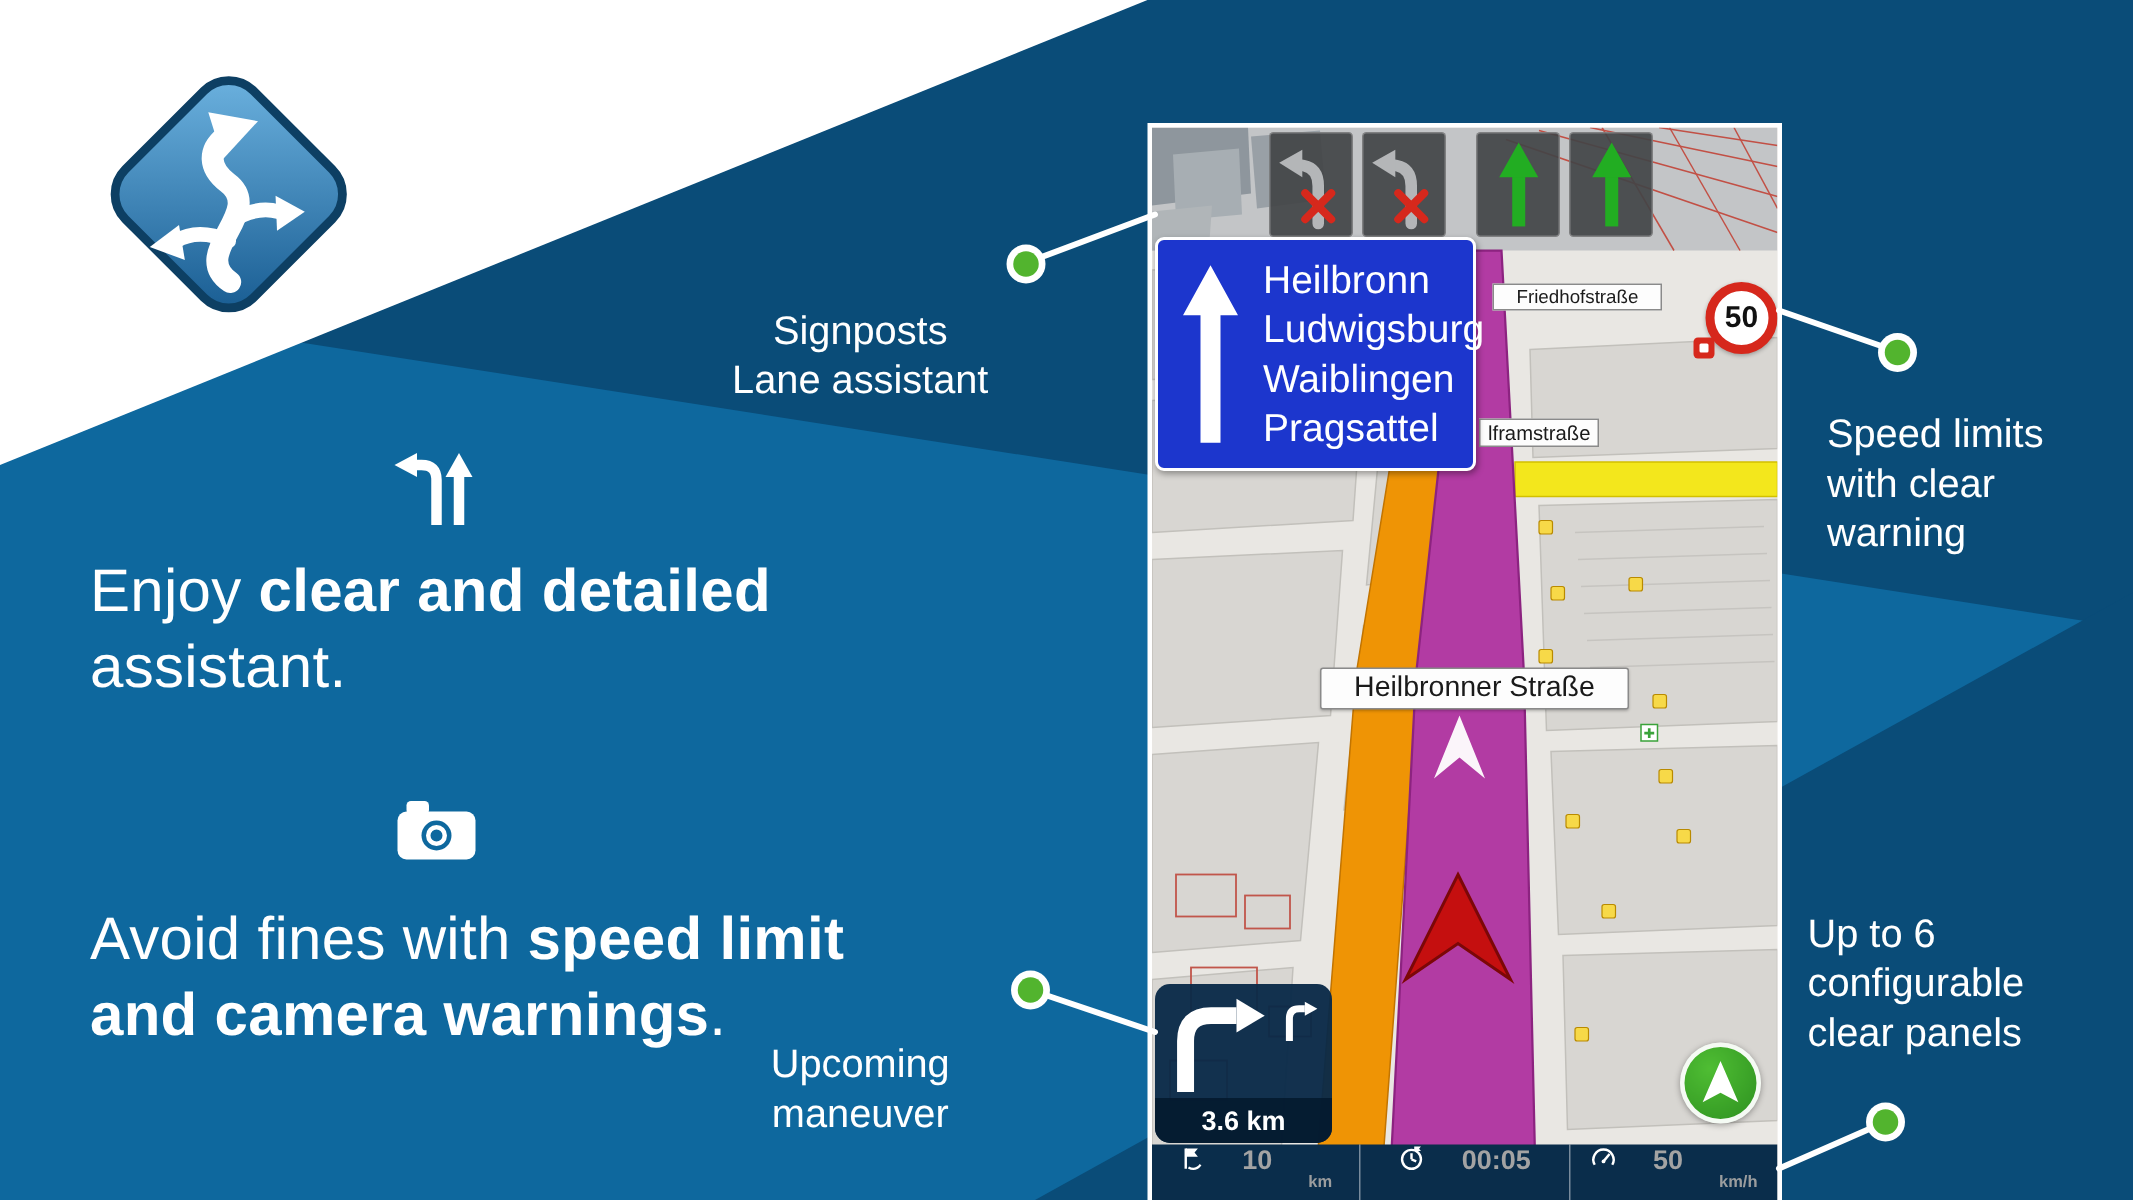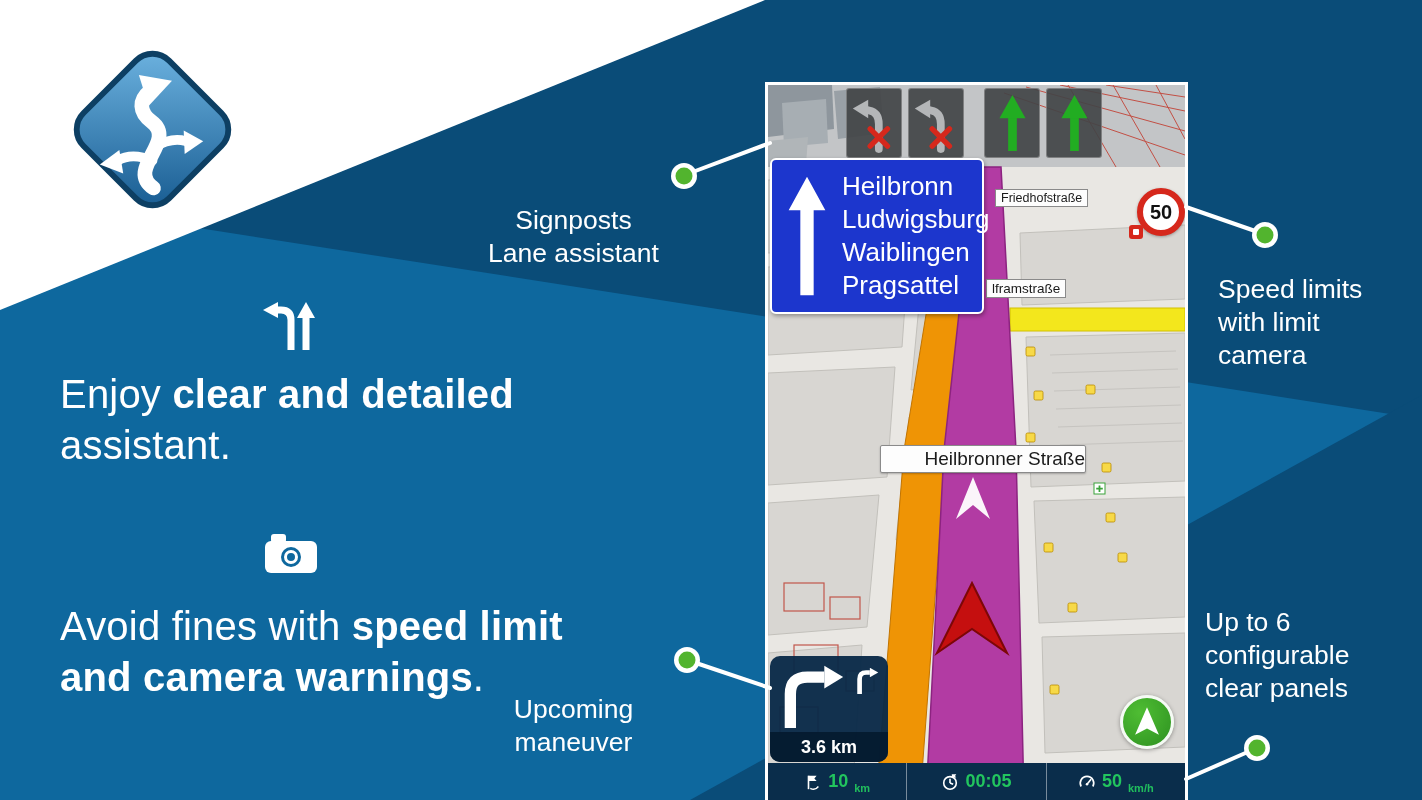--- a/index.html
+++ b/index.html
@@ -41,31 +41,31 @@
 
   #signpost{position:absolute;left:2px;top:73px;width:214px;height:156px;background:var(--signpost-blue,#1c36cd);border:2px solid #fff;border-radius:6px;display:flex;align-items:center;gap:10px;padding:6px 6px 6px 10px;z-index:4;box-shadow:1px 2px 4px rgba(0,0,0,.35)}
   .sp-arrow{width:50px;height:134px;flex:0 0 auto}
   .sp-list{color:#fff;font-size:26px;line-height:33px;white-space:nowrap}
 
   #speed-sign{position:absolute;left:369px;top:103px;width:48px;height:48px;border-radius:50%;background:#fff;border:6px solid var(--speed-red,#d6281c);color:#111;font-weight:700;font-size:20px;display:flex;align-items:center;justify-content:center;z-index:4;box-shadow:0 1px 3px rgba(0,0,0,.3)}
   #speed-cam{position:absolute;left:361px;top:140px;width:14px;height:14px;background:var(--speed-red,#d6281c);border-radius:3px;z-index:5;display:flex;align-items:center;justify-content:center}
   #speed-cam span{width:6px;height:6px;background:#fff;border-radius:1px;display:block}
 
   .street-label{position:absolute;background:#fdfdfd;border:1px solid #8a8a8a;color:#1a1a1a;white-space:nowrap;z-index:3}
-  #lbl-friedhof{left:227px;top:104px;font-size:12.5px;padding:1px 5px}
+  #lbl-friedhof{left:227px;top:104px;font-size:12.5px;padding:1px 15px}
   #lbl-wolfram{left:218px;top:194px;font-size:13.5px;padding:1px 5px}
-  #lbl-heilbronner{left:112px;top:360px;width:206px;font-size:19px;padding:2px 0;text-align:right;border-radius:2px;box-shadow:0 1px 2px rgba(0,0,0,.25)}
+  #lbl-heilbronner{left:112px;top:360px;width:206px;font-size:19px;padding:2px 0;text-align:center;border-radius:2px;box-shadow:0 1px 2px rgba(0,0,0,.25)}
 
   #maneuver-box{position:absolute;left:2px;top:571px;width:118px;height:106px;background:rgba(9,42,72,.96);border-radius:10px;z-index:4;overflow:hidden}
   .mb-main{position:absolute;left:4px;top:6px;width:78px;height:66px}
   .mb-next{position:absolute;left:84px;top:10px;width:28px;height:28px}
   .mb-dist{position:absolute;left:0;right:0;bottom:0;height:30px;background:rgba(4,26,47,.92);color:#fff;font-size:18px;font-weight:700;display:flex;align-items:center;justify-content:center}
 
   #info-bar{position:absolute;left:0;top:678px;width:417px;height:37px;background:var(--panel-navy,#0a2d4b);display:flex;z-index:4}
-  .ib-cell{flex:1;display:flex;align-items:center;justify-content:center;gap:6px;color:#22c55e}
+  .ib-cell{flex:1;display:flex;justify-content:center;gap:24px;color:#a3a3a3}
   .ib-cell + .ib-cell{border-left:1px solid rgba(255,255,255,.45)}
   .ib-icon{width:18px;height:18px}
   .ib-value{font-size:18px;font-weight:700}
   .ib-unit{font-size:11px;font-weight:700;opacity:.95;align-self:flex-end;margin-bottom:6px}
 
   #compass{position:absolute;left:352px;top:610px;width:54px;height:54px;border-radius:50%;background:radial-gradient(circle at 35% 30%,#4fbd33,#2d9120);border:3px solid rgba(255,255,255,.95);z-index:4;display:flex;align-items:center;justify-content:center;box-shadow:0 1px 4px rgba(0,0,0,.35)}
 </style>
 </head>
 <body>
 
@@ -115,22 +115,22 @@
     <span>Avoid fines with </span><b>speed limit</b><br>
     <b>and camera warnings</b><span>.</span>
   </div>
 
   <div class="callout" id="co-signposts">
     <div>Signposts</div>
     <div>Lane assistant</div>
   </div>
   <div class="callout" id="co-speed">
     <div>Speed limits</div>
-    <div>with limit</div>
-    <div>camera</div>
+    <div>with clear</div>
+    <div>warning</div>
   </div>
   <div class="callout" id="co-upcoming">
     <div>Upcoming</div>
     <div>maneuver</div>
   </div>
   <div class="callout" id="co-panels">
     <div>Up to 6</div>
     <div>configurable</div>
     <div>clear panels</div>
   </div>

